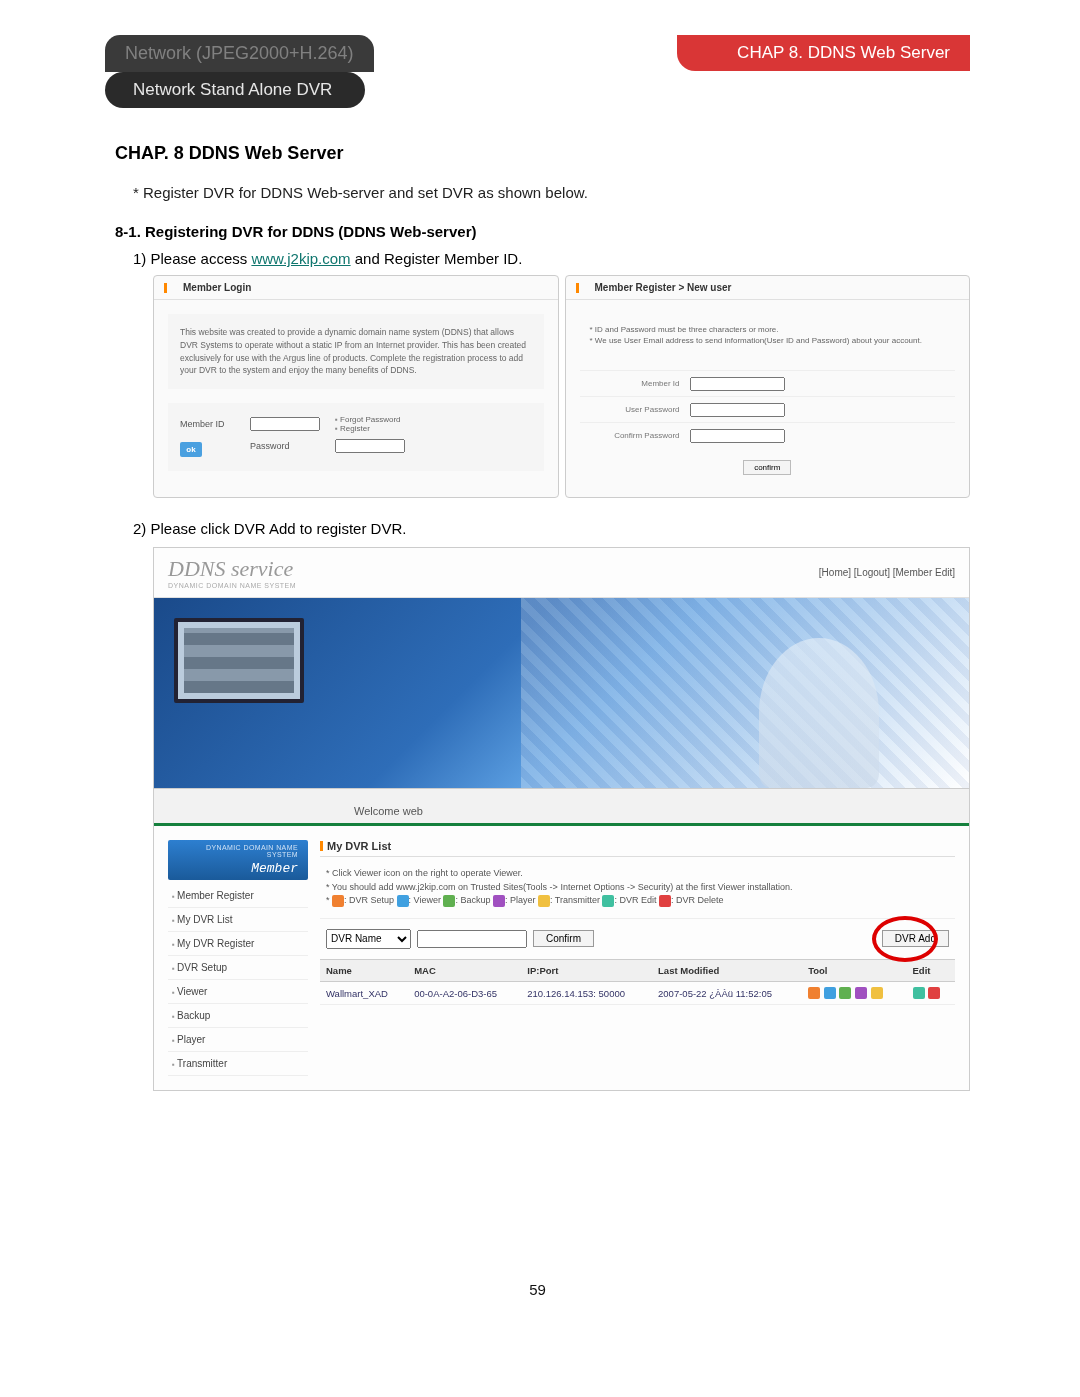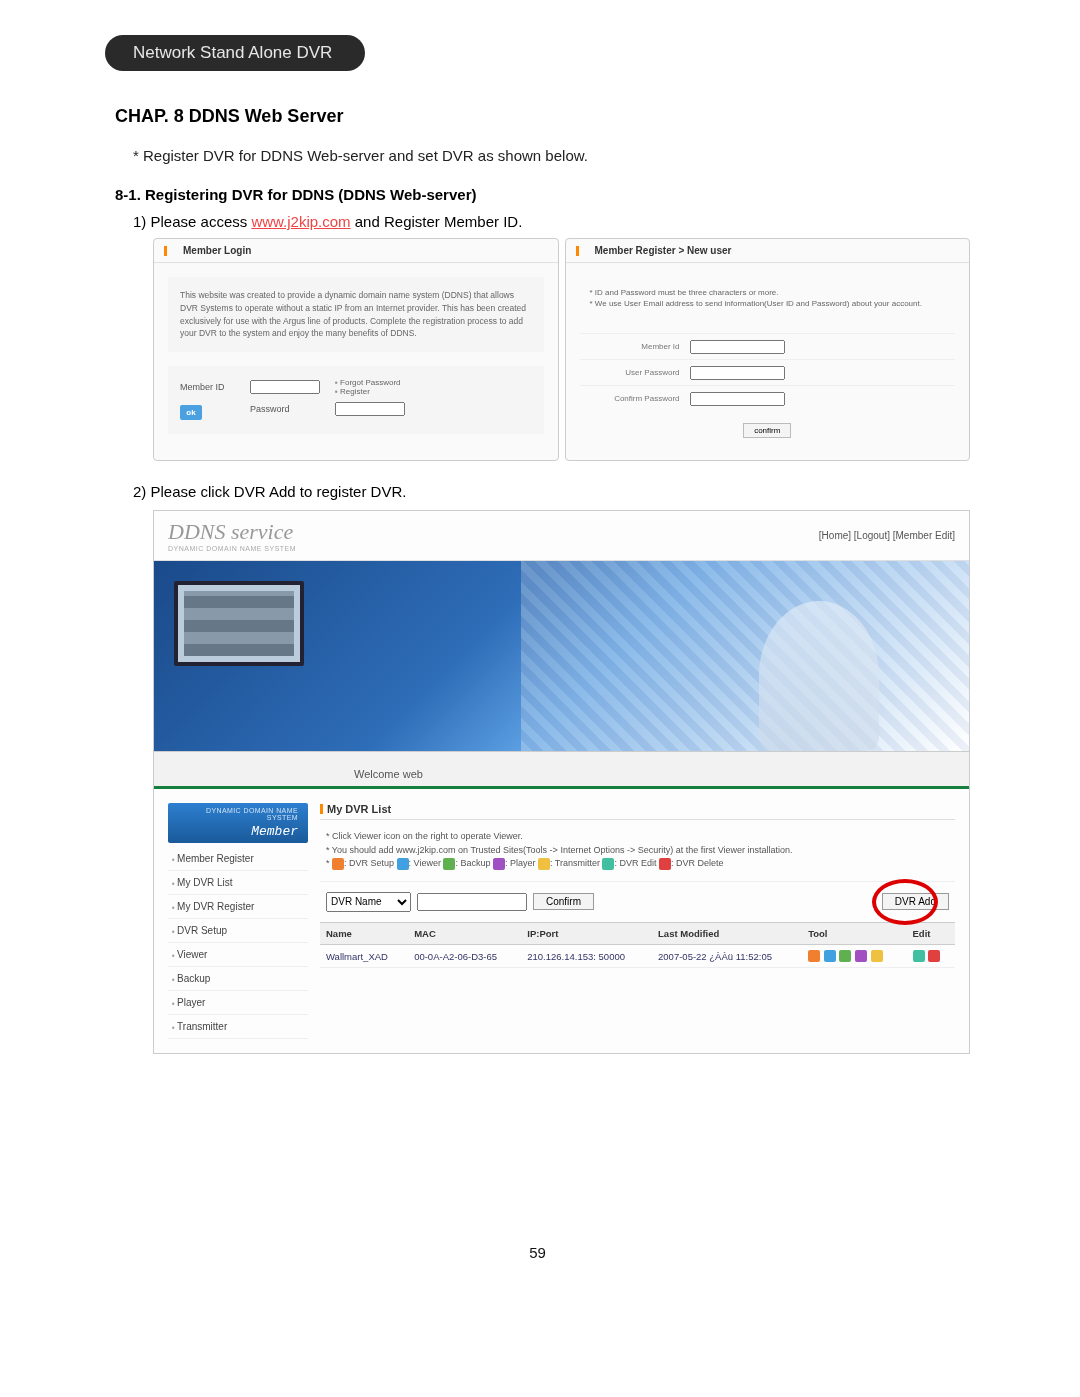--- a/index.html
+++ b/index.html
@@ -9,21 +9,21 @@
   
   .header-row { display: flex; align-items: flex-end; }
   .tab-left { background: #3a3a3a; color: #808080; font-size: 18px; padding: 8px 20px; border-radius: 15px 15px 0 0; }
   .tab-right { margin-left: auto; background: #d93636; color: #fff; font-size: 17px; padding: 8px 20px 8px 60px; border-radius: 0 0 0 18px; align-self: flex-start; }
   .tab-sub { background: #2a2a2a; color: #e6e6e6; font-size: 17px; padding: 8px 28px; border-radius: 18px; width: 260px; }
 
   .h1 { font-size: 18px; font-weight: bold; margin: 35px 0 20px 10px; }
   .body-txt { font-size: 15px; margin-left: 28px; margin-bottom: 22px; color: #222; }
   .h2 { font-size: 15px; font-weight: bold; margin: 20px 0 10px 10px; }
   .step { font-size: 15px; margin-left: 28px; margin-bottom: 8px; }
-  .link { color: #ef4444; text-decoration: underline; }
+  .link { color: #0f766e; text-decoration: underline; }
 
   
   .fig1 { display: flex; gap: 6px; margin: 8px 0 22px 48px; }
   .panel { border: 1px solid #ccc; background: #fafafa; border-radius: 4px; flex: 1; }
 
   .sec-title { display: flex; align-items: center; gap: 16px; padding: 6px 10px; font-size: 10px; font-weight: bold; color: #333; border-bottom: 1px solid #e0e0e0; }
   .orange-bar { width: 3px; height: 10px; background: #ff8800; display: inline-block; }
 
   .note-box { margin: 14px; padding: 12px; background: #f5f5f5; font-size: 8.5px; color: #666; line-height: 1.5; }
 
@@ -83,20 +83,24 @@
   .grid th { background: #f0f0f0; padding: 5px 6px; border-top: 1px solid #ccc; border-bottom: 1px solid #ccc; text-align: left; color: #333; margin-top: 16px; }
   .grid td { padding: 5px 6px; border-bottom: 1px solid #eee; color: #336; }
   .grid .tools span { margin-right: 1px; }
 
   .pagenum { text-align: center; font-size: 15px; margin-top: 190px; color: #111; }
 </style>
 </head>
 <body>
 
 <div class="page">
+  <div class="header-row">
+    <div class="tab-left">Network (JPEG2000+H.264)</div>
+    <div class="tab-right">CHAP 8. DDNS Web Server</div>
+  </div>
   <div class="tab-sub">Network Stand Alone DVR</div>
 
   <div class="h1">CHAP. 8   DDNS Web Server</div>
   <div class="body-txt">* Register DVR for DDNS Web-server and set DVR as shown below.</div>
   <div class="h2">8-1. Registering DVR for DDNS (DDNS Web-server)</div>
   <div class="step">
     <span>1) Please access </span><a href="#" class="link">www.j2kip.com</a><span> and Register Member ID.</span>
   </div>
 
   <div class="fig1">

